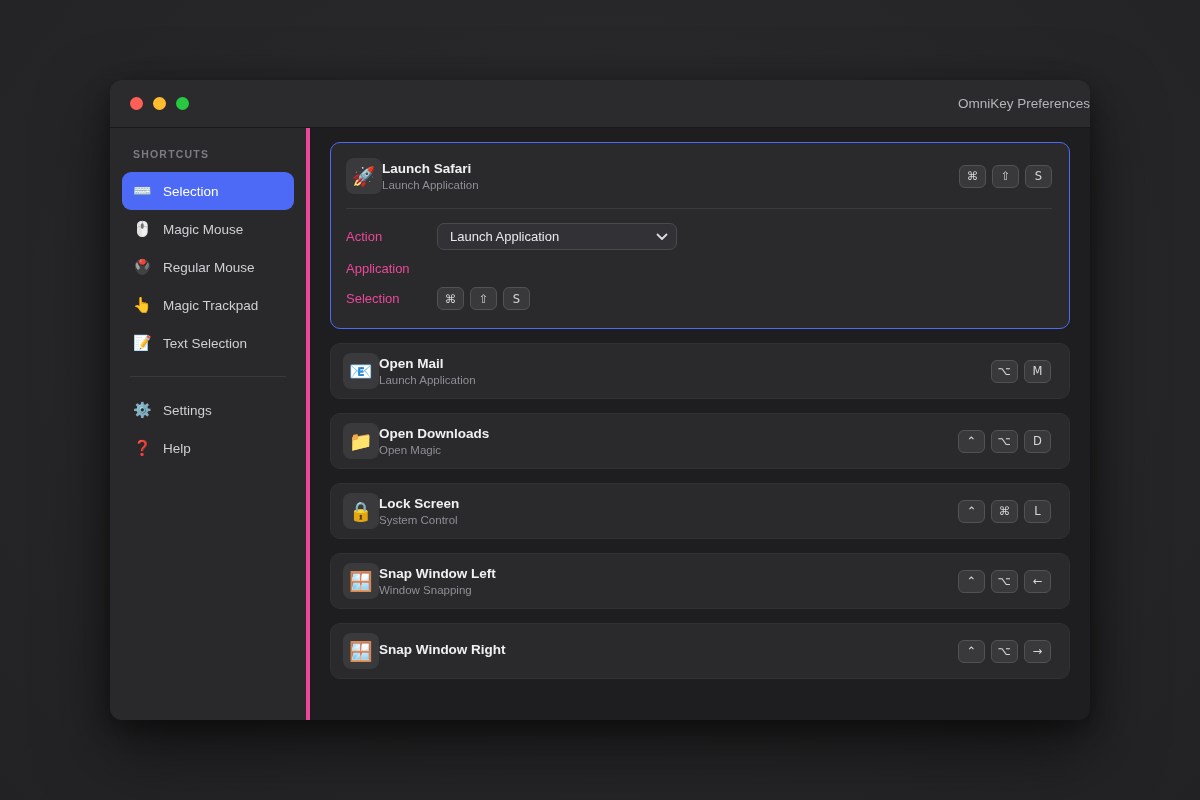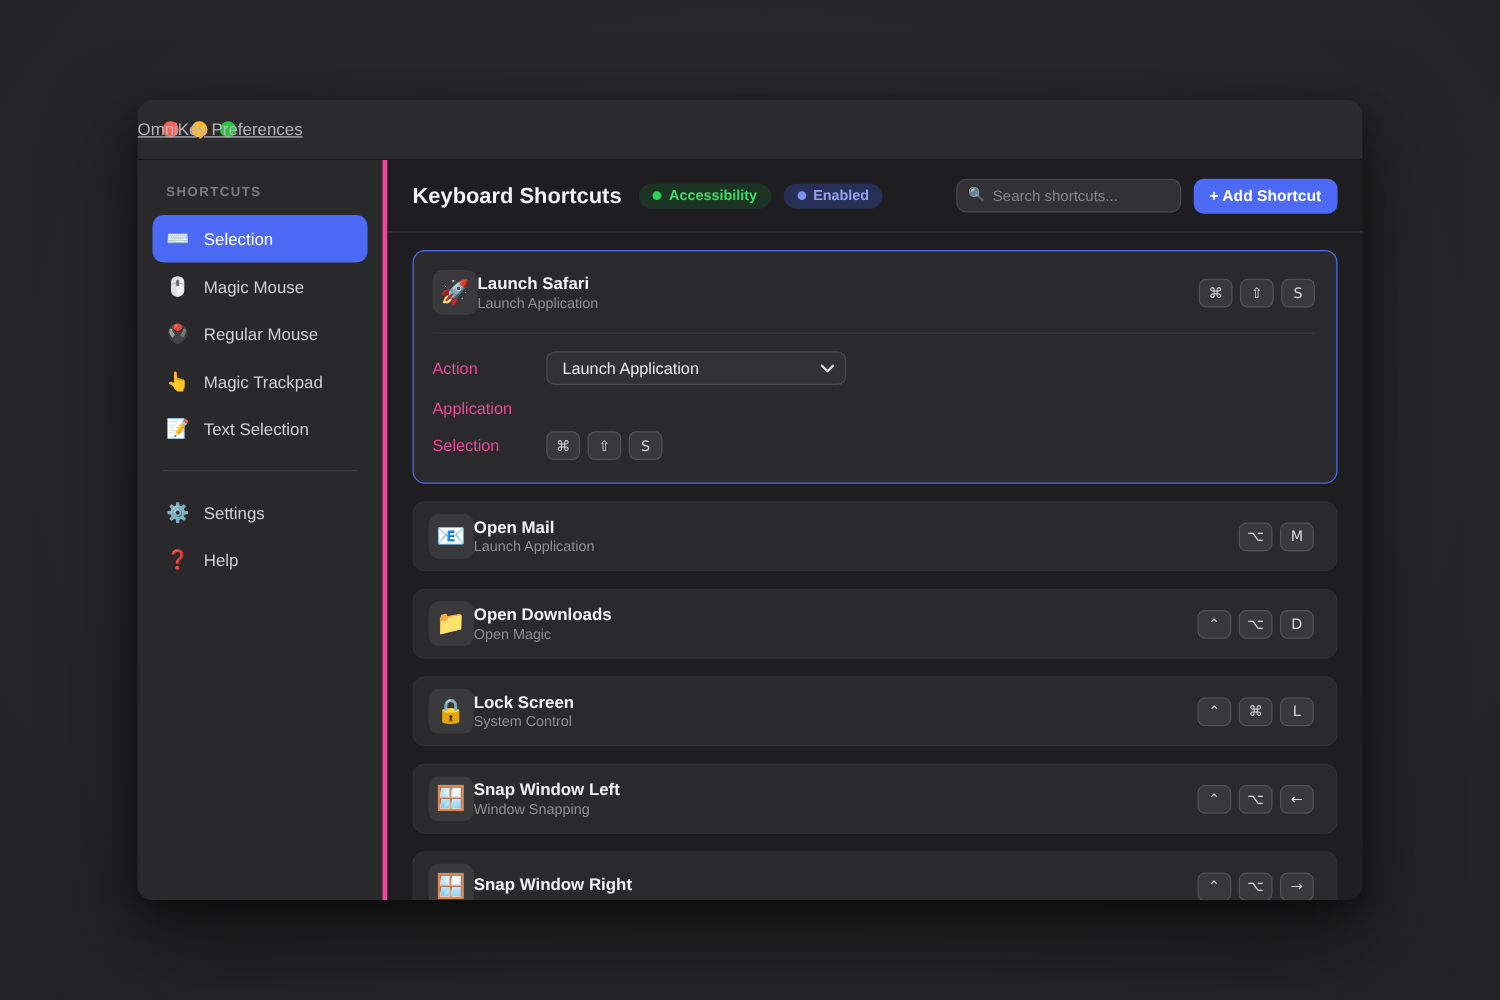--- a/index.html
+++ b/index.html
@@ -17,22 +17,22 @@
   }
   
   .titlebar {
     height:48px; flex:0 0 48px; background:#2b2b2d; border-bottom:1px solid #19191b;
     display:flex; align-items:center; padding:0 20px; position:relative;
   }
   .traffic { display:flex; gap:10px; }
   .traffic span { width:13px; height:13px; border-radius:50%; display:block; cursor:default; }
   .t-red{ background:#ff5f57; } .t-yellow{ background:#febc2e; } .t-green{ background:#28c840; }
   .win-title {
-    position:absolute; left:0; right:0; text-align:left;
-    color:#b4b4ba; font-size:13.5px; pointer-events:none;text-decoration:underline;
+    position:absolute; left:0; right:0; text-align:right;
+    color:#b4b4ba; font-size:13.5px; pointer-events:none;
   }
   
   .win-body { flex:1; display:flex; min-height:0; }
   .sidebar {
     width:200px; flex:0 0 200px; background:#29292b; border-right:4px solid #ec4899;
     padding:20px 12px 0 12px;
   }
   .section-label {
     color:#7b7b82; font-size:10.5px; font-weight:700; letter-spacing:1.2px;
     padding-left:11px; margin-bottom:12px;
@@ -165,37 +165,20 @@
         <span class="s-icon">⚙️</span>
         <span>Settings</span>
       </div>
       <div class="side-item">
         <span class="s-icon">❓</span>
         <span>Help</span>
       </div>
     </div>
 
     <div class="main">
-      <div class="main-header">
-        <div class="page-title">Keyboard Shortcuts</div>
-        <span class="badge badge-green">
-          <span class="dot"></span>
-          <span>Accessibility</span>
-        </span>
-        <span class="badge badge-blue">
-          <span class="dot"></span>
-          <span>Enabled</span>
-        </span>
-        <div class="header-spacer"></div>
-        <div class="search-box">
-          <span class="s-glyph">🔍</span>
-          <input type="text" placeholder="Search shortcuts..." style="">
-        </div>
-        <button class="add-btn">+ Add Shortcut</button>
-      </div>
 
       <div class="content">
 
         <div class="card expanded">
           <div class="row-head">
             <div class="icon-tile">🚀</div>
             <div class="row-text">
               <div class="row-title">Launch Safari</div>
               <div class="row-sub">Launch Application</div>
             </div>

